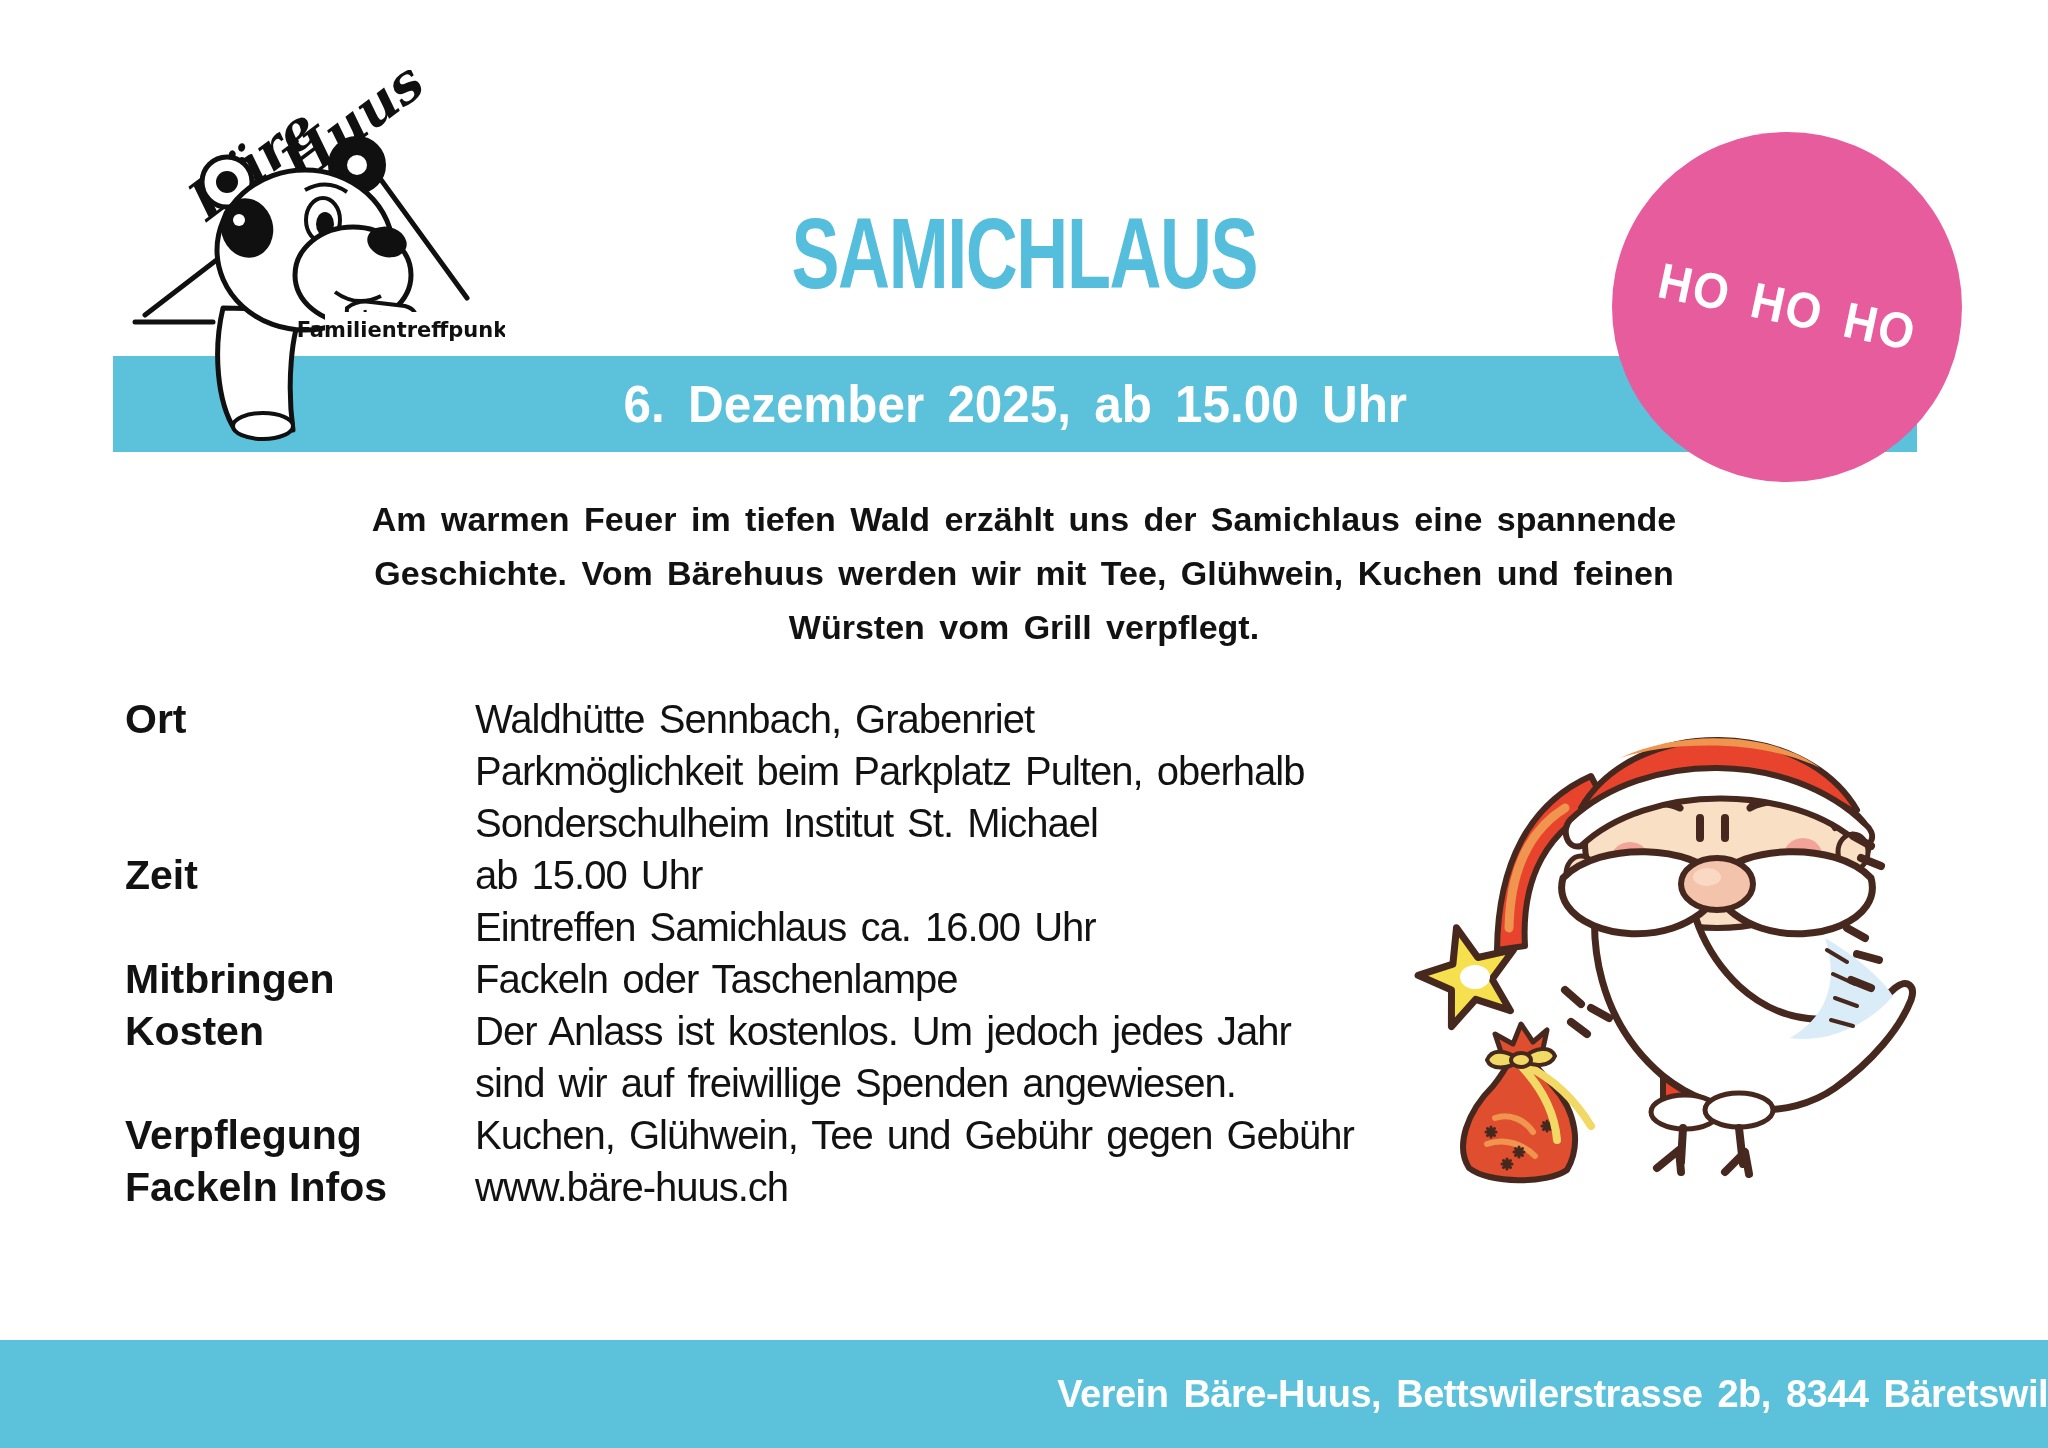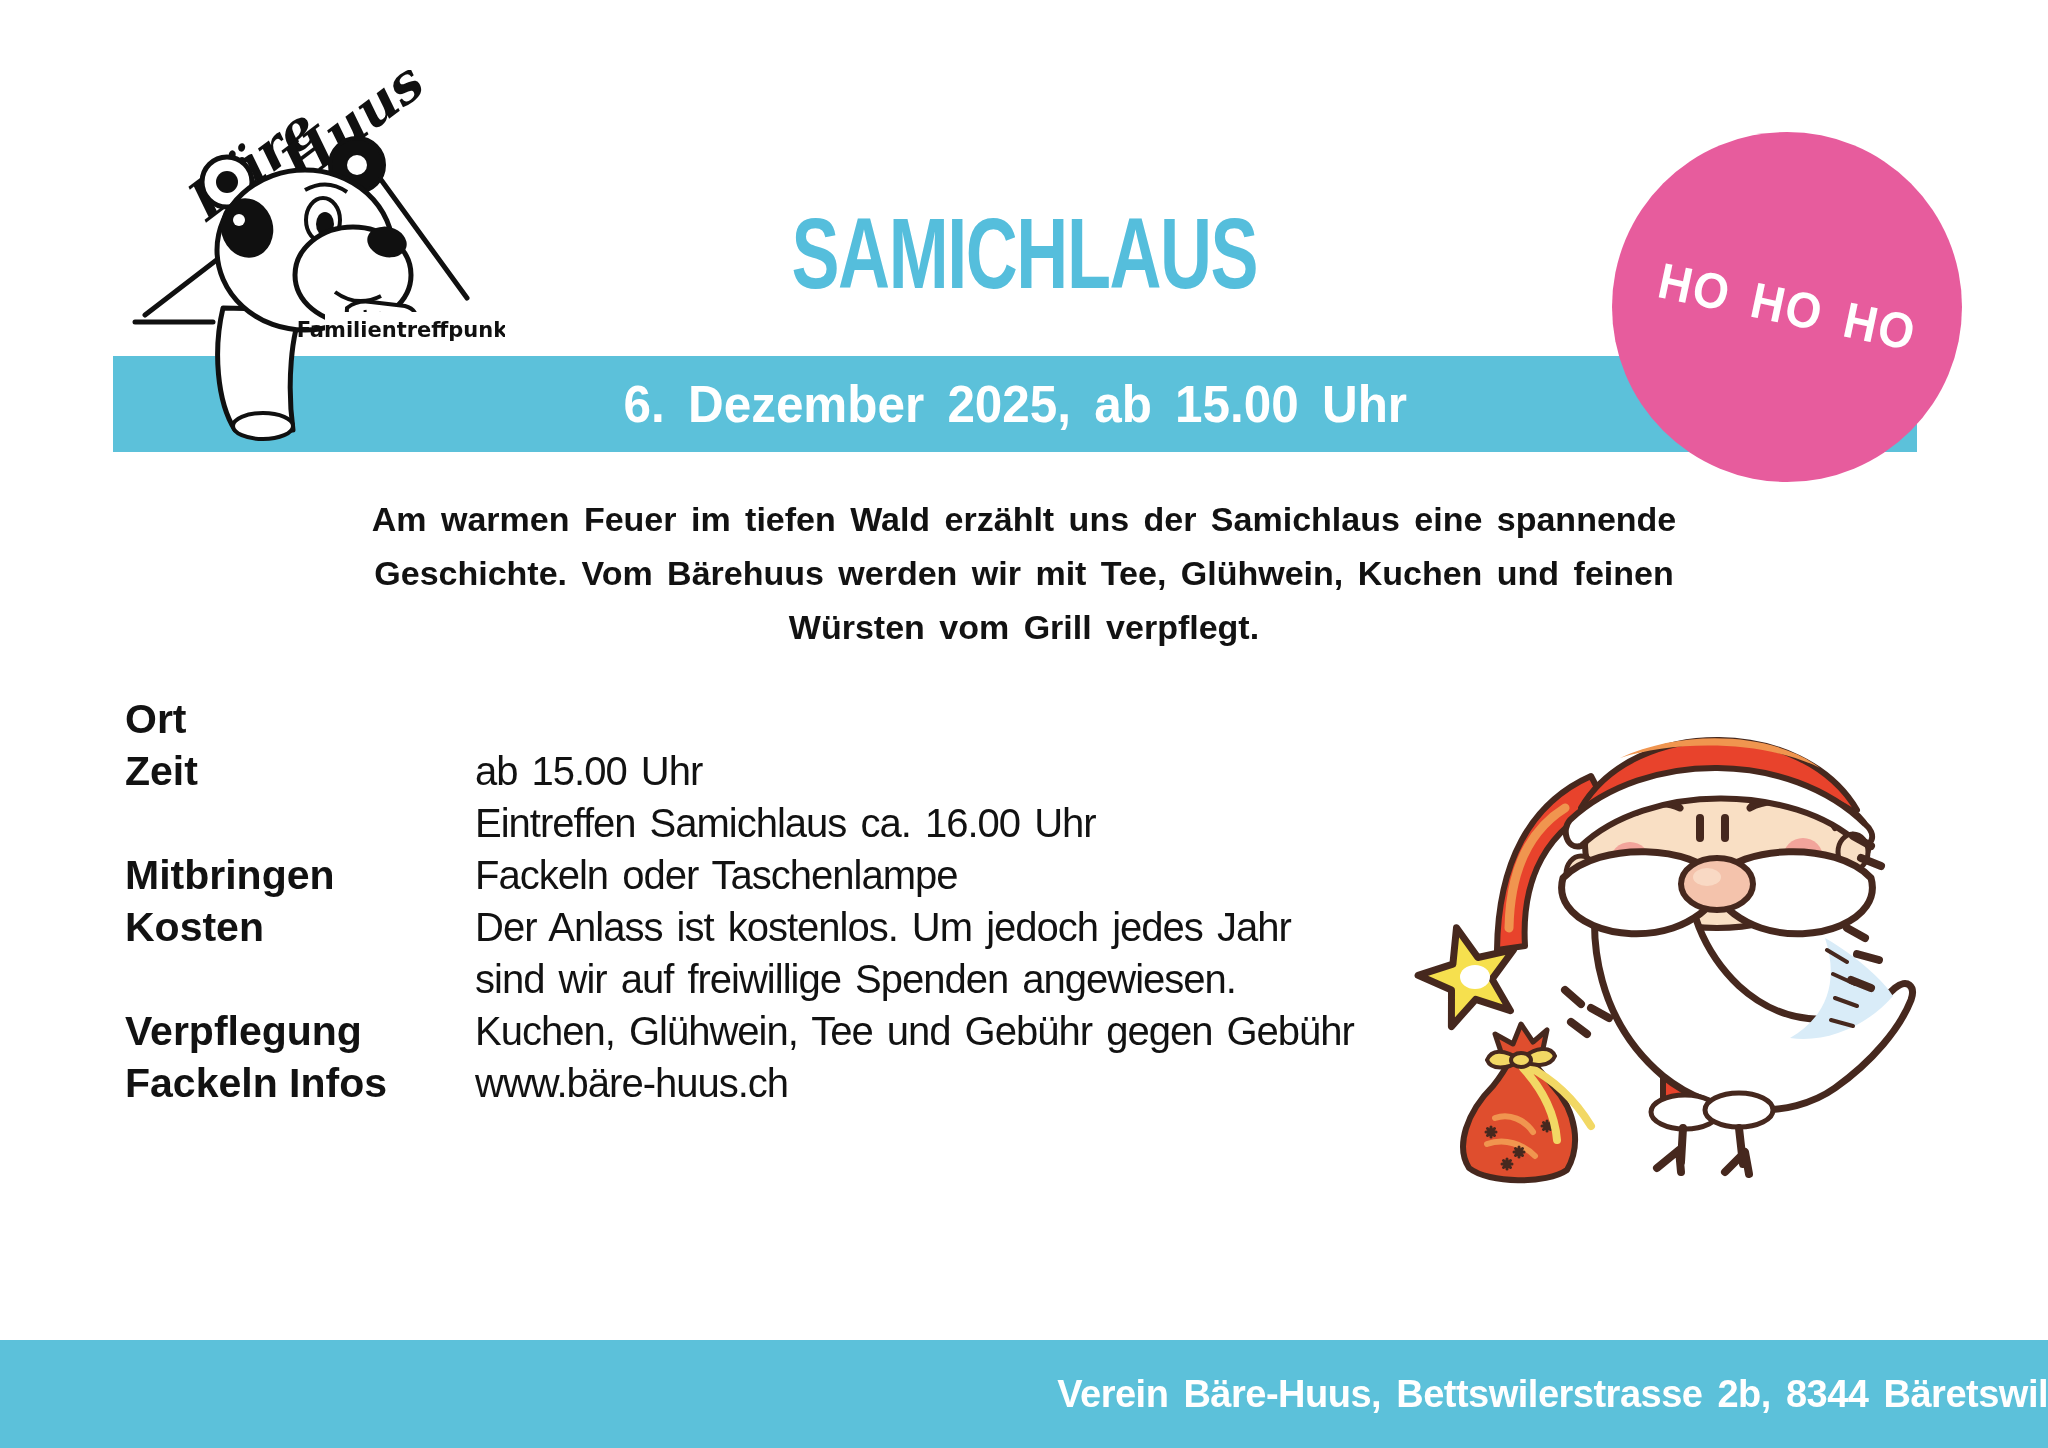--- a/index.html
+++ b/index.html
@@ -115,20 +115,25 @@
 
 <div class="intro">
   <div class="iline">Am warmen Feuer im tiefen Wald erzählt uns der Samichlaus eine spannende</div>
   <div class="iline">Geschichte. Vom Bärehuus werden wir mit Tee, Glühwein, Kuchen und feinen</div>
   <div class="iline">Würsten vom Grill verpflegt.</div>
 </div>
 
 <div class="details">
   <div class="drow">
     <div class="dlabel">Ort</div>
+    <div class="dvals">
+      <div class="dline">Waldhütte Sennbach, Grabenriet</div>
+      <div class="dline">Parkmöglichkeit beim Parkplatz Pulten, oberhalb</div>
+      <div class="dline">Sonderschulheim Institut St. Michael</div>
+    </div>
   </div>
   <div class="drow">
     <div class="dlabel">Zeit</div>
     <div class="dvals">
       <div class="dline">ab 15.00 Uhr</div>
       <div class="dline">Eintreffen Samichlaus ca. 16.00 Uhr</div>
     </div>
   </div>
   <div class="drow">
     <div class="dlabel">Mitbringen</div>

